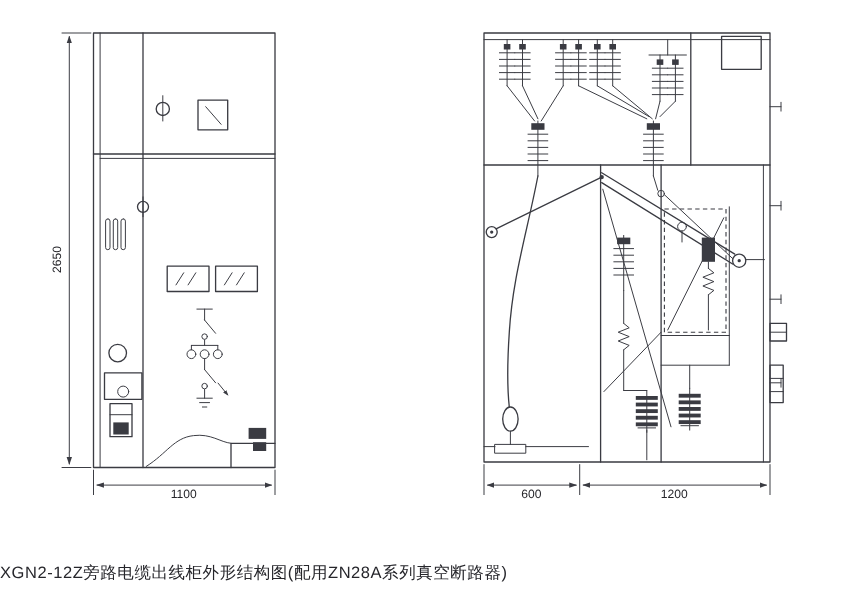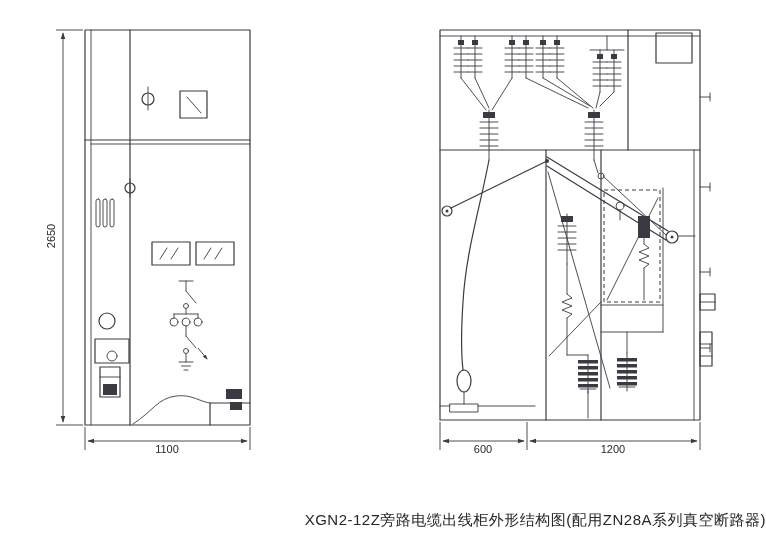--- a/index.html
+++ b/index.html
@@ -5,21 +5,21 @@
   html,body{margin:0;padding:0;background:#ffffff;}
   body{font-family:"Liberation Sans",sans-serif;}
   .stage{position:relative;width:766px;height:551px;background:var(--bg,#ffffff);overflow:hidden;}
   svg{position:absolute;top:0;left:0;}
   .ln{stroke:var(--line,#3a3b42);fill:none;stroke-width:1.2;stroke-linecap:round;stroke-linejoin:round;}
   .thin{stroke-width:0.9;}
   .fl{fill:var(--line,#3a3b42);stroke:none;}
   .dsh{stroke:var(--line,#3a3b42);fill:none;stroke-width:1;stroke-dasharray:4 3;}
   .dim{stroke:var(--line,#3a3b42);fill:none;stroke-width:0.9;}
   .txt{font-family:"Liberation Sans",sans-serif;font-size:11px;fill:var(--text,#26262b);}
-  .caption{position:absolute;left:0;right:0;top:511px;text-align:right;font-size:15px;color:var(--text,#26262b);letter-spacing:0.5px;}
+  .caption{position:absolute;left:0;right:0;top:511px;text-align:left;font-size:15px;color:var(--text,#26262b);letter-spacing:0.5px;}
 </style>
 </head>
 <body>
 
 <div class="stage">
 <svg width="766" height="551" viewBox="0 0 766 551">
   <defs>
     <marker id="arr" viewBox="0 0 10 10" refX="9" refY="5" markerWidth="8" markerHeight="8" orient="auto-start-reverse">
       <path d="M0,1.6 L10,5 L0,8.4 z" class="fl"></path>
     </marker>

